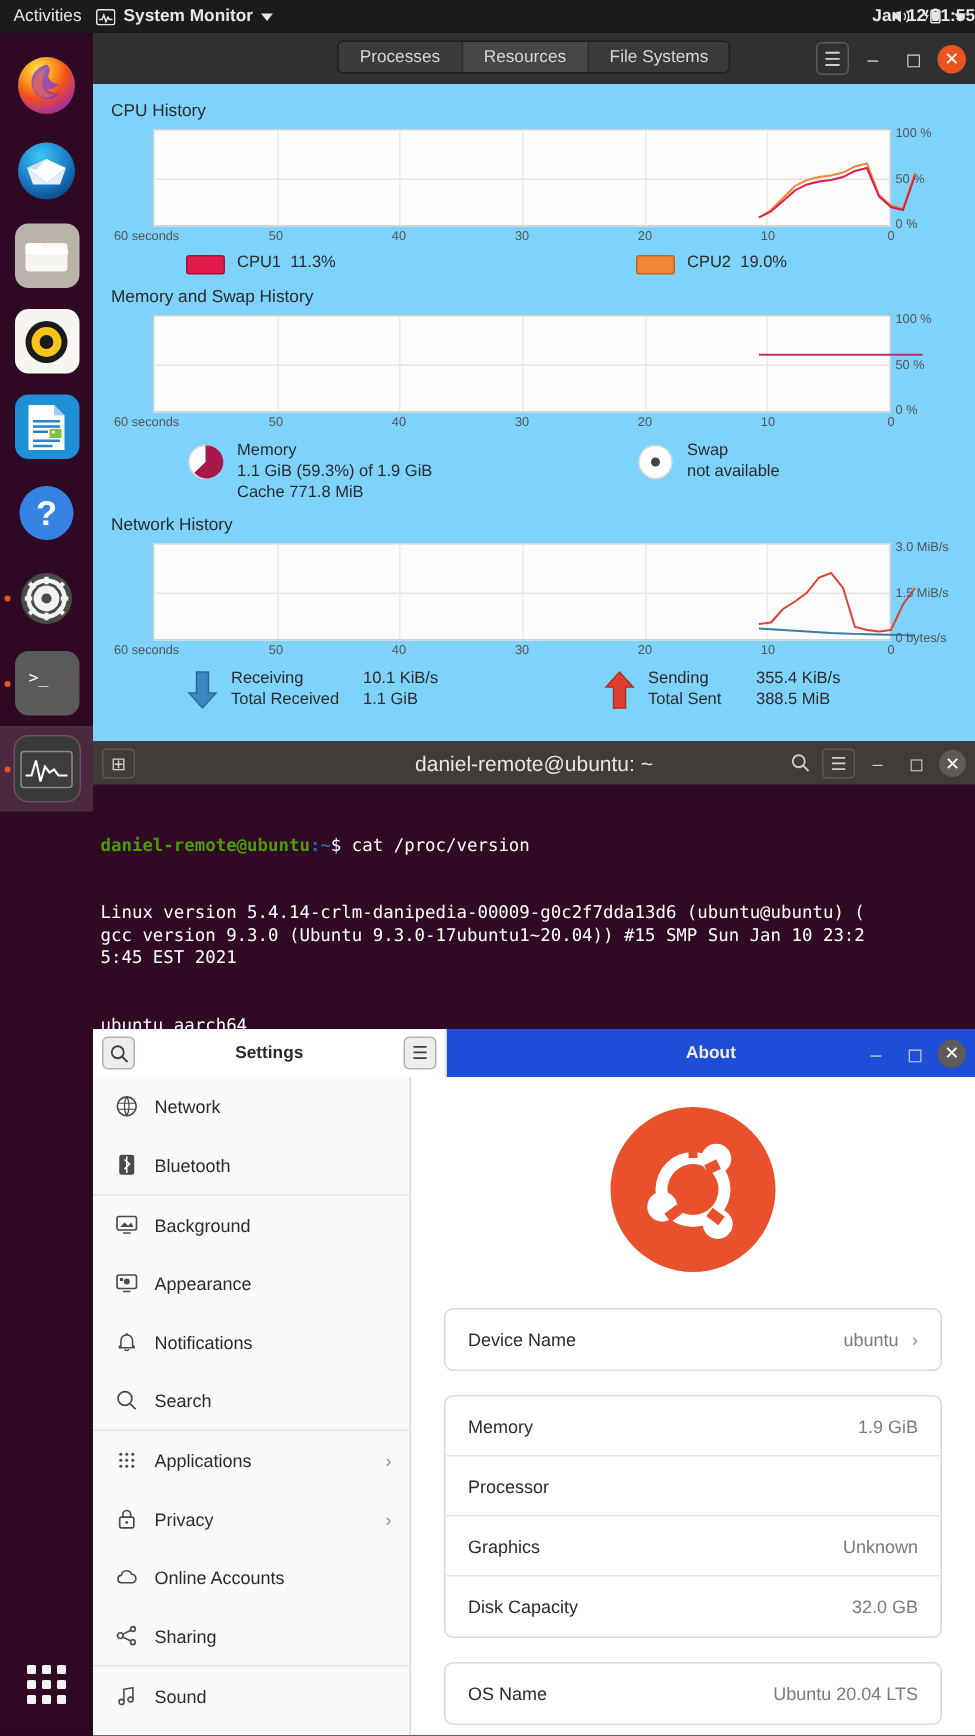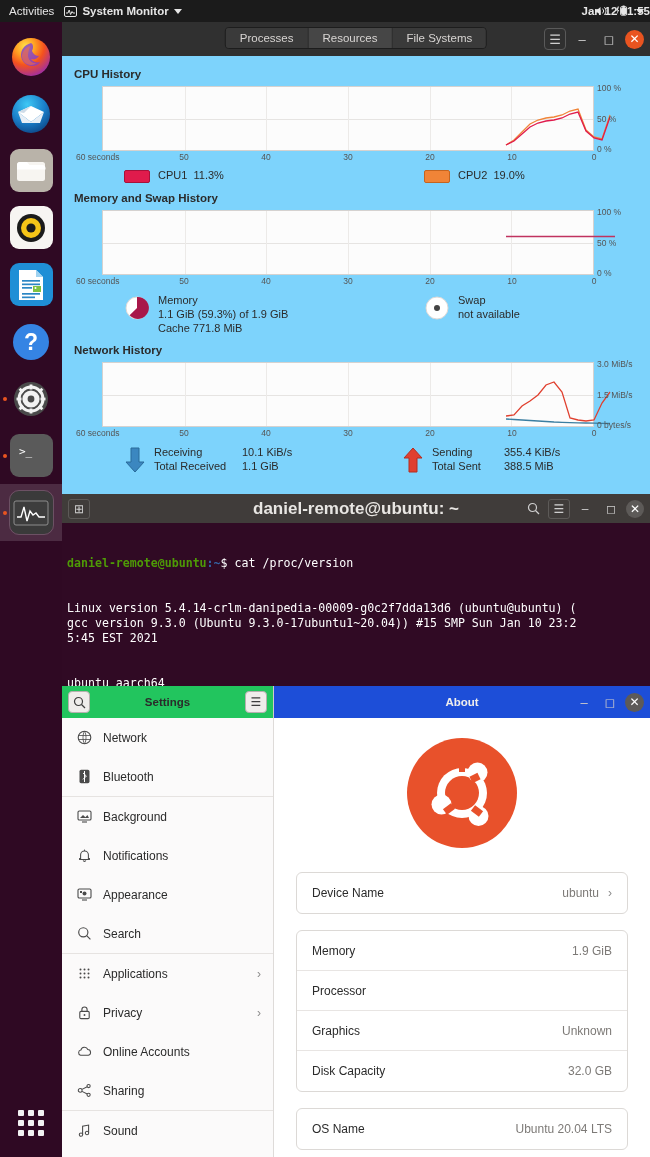--- a/index.html
+++ b/index.html
@@ -42,21 +42,21 @@
     display:flex; border:1px solid #1d1d1d; border-radius:4px; overflow:hidden;}
   .sm-tab{ padding:4px 14px; font-size:11.5px; color:#d8d5d3; background:#3a3a3a;
     border-right:1px solid #2a2a2a; }
   .sm-tab:last-child{border-right:none;}
   .sm-tab.sel{ background:#464646; }
   .wbtn{ width:22px;height:22px; display:flex;align-items:center;justify-content:center;
     color:#cfcfcf; font-size:13px; margin-left:5px;}
   .wbtn.hamb{ border:1px solid #5a5a5a;border-radius:4px; }
   .wbtn.close{ background:#e95420;border-radius:50%; width:19px;height:19px; color:#fff; font-size:12px;}
   #sm-body{ padding:8px 12px 0 12px; }
-  .sec-title{ font-size:11.5px; font-weight:bold; color:#2b2b2b; margin:4px 0 6px 0;}
+  .sec-title{ font-size:11.5px; font-weight:normal; color:#2b2b2b; margin:4px 0 6px 0;}
   .graphbox{ position:relative; height:65px; margin-left:28px; margin-right:44px;
     background:#fcfcfc; border:1px solid #d5d2d0; }
   .gl-h{ position:absolute; left:0; right:0; height:1px; background:#e6e4e2;}
   .gl-v{ position:absolute; top:0; bottom:0; width:1px; background:#eceae8;}
   .ylabs{ position:absolute; right:-42px; top:0; height:65px; width:42px;
     font-size:8.5px; color:#555;}
   .ylabs span{ position:absolute; left:4px; transform:translateY(-50%);}
   .xlabs{ position:relative; height:14px; margin-left:28px; margin-right:44px;
     font-size:8.5px; color:#555;}
   .xlabs span{ position:absolute; top:1px; transform:translateX(-50%);}
@@ -68,39 +68,39 @@
   .netstat{ display:flex; gap:10px;}
   .netstat .col1{ min-width:78px;}
   svg.spark{ position:absolute; left:0; top:0; }
 
   
   #term{ position:absolute; left:62px; top:494px; width:588px; height:194px;
     background:#300a24; z-index:20; }
   #term-head{ height:29px; background:#403c3a; display:flex; align-items:center;
     padding:0 6px; position:relative; }
   #term-head .tt{ position:absolute; left:0; right:0; text-align:center;
-    font-size:17px; font-weight:bold; color:#e8e6e3; pointer-events:none;}
+    font-size:14px; font-weight:normal; color:#e8e6e3; pointer-events:none;}
   .tbtn{ width:22px;height:20px; display:flex;align-items:center;justify-content:center;
     color:#cfcfcf; font-size:12px; }
   .tbtn.box{ border:1px solid #5d5a58; border-radius:3px; }
   .tbtn.close{ background:#5d5a58; border-radius:50%; width:18px;height:18px;color:#fff;}
   #term-right{ position:absolute; right:6px; display:flex; align-items:center; gap:4px;}
   #term-body{ padding:3px 5px; font-family:"DejaVu Sans Mono", monospace;
     font-size:11.6px; line-height:1.29; color:#ffffff; white-space:pre-wrap;}
   .p-user{ color:#4e9a06; font-weight:bold;}
   .p-path{ color:#3465a4; font-weight:bold;}
   .p-dollar{ color:#ffffff;}
   .cursor{ display:inline-block; width:7px; height:13px; border:1px solid #cfcfcf;
     vertical-align:-2px; }
 
   
   #settings{ position:absolute; left:62px; top:686px; width:588px; height:471px;
     background:#ffffff; z-index:30; display:flex; flex-direction:column;}
   #set-head{ height:32px; display:flex; background:#e4e1de;}
-  #set-head-l{ width:212px; background:#22c55e; display:flex; align-items:center;
+  #set-head-l{ width:236px; background:#ffffff; display:flex; align-items:center;
     padding:10px 6px; position:relative; border-right:1px solid #cfcbc8;}
   #set-head-l .st{ position:absolute; left:0;right:0;text-align:center;
     font-size:11.5px;font-weight:bold;color:#2b2b2b;pointer-events:none;}
   #set-head-r{ flex:1; background:#1d4ed8; display:flex; align-items:center;
     position:relative; padding-right:6px; justify-content:flex-end;}
   #set-head-r .st{ position:absolute;left:0;right:0;text-align:center;
     font-size:11.5px;font-weight:bold;color:#f0eeec;pointer-events:none;}
   .sbtn{ width:22px;height:22px;display:flex;align-items:center;justify-content:center;
     color:#3d3d3d;font-size:12px;}
   .sbtn.box{ border:1px solid #b5b1ae;border-radius:4px;background:#efedeb;}
@@ -554,37 +554,37 @@
                 <rect x="1" y="2" width="13" height="9" rx="1.3" fill="none" stroke="#4a4a4a" stroke-width="1.1"></rect>
                 <path d="M3 9l3-3 2.4 2.2L10.4 6l1.6 3z" fill="#4a4a4a"></path>
                 <path d="M5 13h5" stroke="#4a4a4a" stroke-width="1.1"></path>
               </svg>
           </span>
           <span>Background</span>
         </div>
         <div class="side-item">
           <span class="ico">
             <svg width="15" height="15" viewBox="0 0 15 15">
-                <path d="M3.6 10.5V6.8a3.9 3.9 0 017.8 0v3.7h1v1H2.6v-1z" fill="none" stroke="#4a4a4a" stroke-width="1.05"></path>
-                <path d="M6.2 12.4a1.35 1.35 0 002.6 0" fill="none" stroke="#4a4a4a" stroke-width="1.05"></path>
-                <path d="M7.5 2.9V1.6" stroke="#4a4a4a" stroke-width="1.05"></path>
-              </svg>
-          </span>
-          <span>Notifications</span>
-        </div>
-        <div class="side-item">
-          <span class="ico">
-            <svg width="15" height="15" viewBox="0 0 15 15">
                 <rect x="1" y="2" width="13" height="9" rx="1.3" fill="none" stroke="#4a4a4a" stroke-width="1.1"></rect>
                 <circle cx="7.5" cy="6.4" r="2" fill="#4a4a4a"></circle>
                 <rect x="3" y="4" width="2" height="2" fill="#4a4a4a"></rect>
                 <path d="M5 13h5" stroke="#4a4a4a" stroke-width="1.1"></path>
               </svg>
           </span>
           <span>Appearance</span>
+        </div>
+        <div class="side-item">
+          <span class="ico">
+            <svg width="15" height="15" viewBox="0 0 15 15">
+                <path d="M3.6 10.5V6.8a3.9 3.9 0 017.8 0v3.7h1v1H2.6v-1z" fill="none" stroke="#4a4a4a" stroke-width="1.05"></path>
+                <path d="M6.2 12.4a1.35 1.35 0 002.6 0" fill="none" stroke="#4a4a4a" stroke-width="1.05"></path>
+                <path d="M7.5 2.9V1.6" stroke="#4a4a4a" stroke-width="1.05"></path>
+              </svg>
+          </span>
+          <span>Notifications</span>
         </div>
         <div class="side-item">
           <span class="ico">
             <svg width="15" height="15" viewBox="0 0 15 15">
                 <circle cx="6.3" cy="6.3" r="4.6" fill="none" stroke="#4a4a4a" stroke-width="1.15"></circle>
                 <line x1="9.7" y1="9.7" x2="13.4" y2="13.4" stroke="#4a4a4a" stroke-width="1.15"></line>
               </svg>
           </span>
           <span>Search</span>
         </div>

